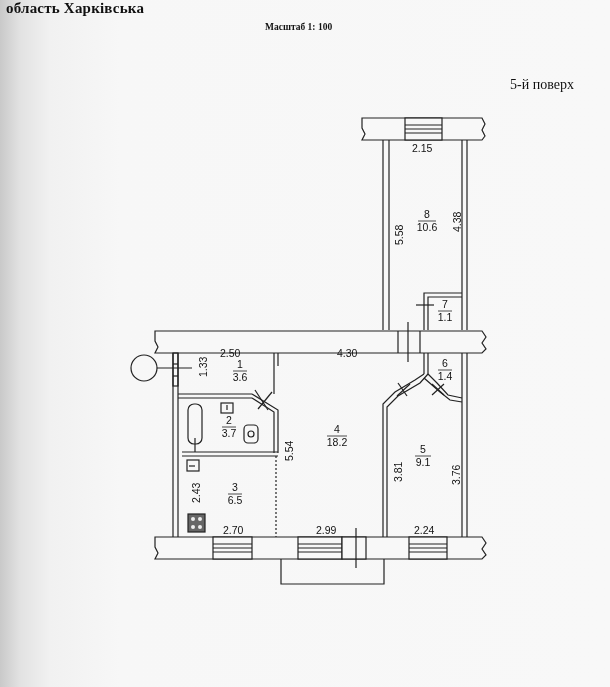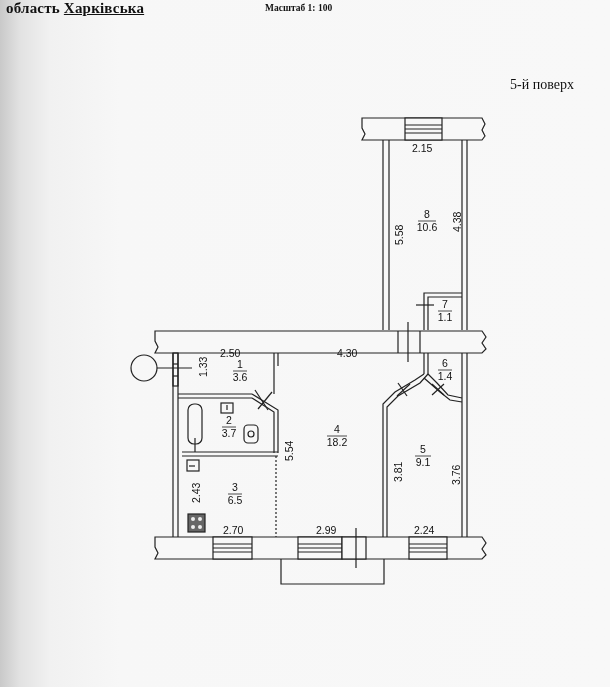--- a/index.html
+++ b/index.html
@@ -6,23 +6,23 @@
   body {
     width: 610px; height: 687px; overflow: hidden; position: relative;
     background: linear-gradient(to right, #c9c9c9 0px, #e2e2e2 20px, #f1f1f1 50px, #f7f7f7 120px, #f8f8f8 100%);
     font-family: "Liberation Serif", serif;
     color: #111;
   }
   .region {
     position: absolute; left: 6px; top: 0px;
     font-weight: bold; font-size: 15px; letter-spacing: 0.2px;
   }
-  .region .val { text-decoration: underline; }
+  .region .val { }
   .scale {
-    position: absolute; left: 265px; top: 3px;
+    position: absolute; left: 265px; top: 22px;
     font-size: 9.5px; font-weight: bold;
   }
   .floor {
     position: absolute; left: 510px; top: 77px;
     font-size: 14px; font-weight: normal;
   }
   svg.plan { position: absolute; left: 0; top: 0; }
   .lbl { font-family: "Liberation Sans", sans-serif; font-size: 10.5px; fill: #111; }
   .rm  { font-family: "Liberation Sans", sans-serif; font-size: 10.5px; fill: #111; text-anchor: middle; }
 </style>

